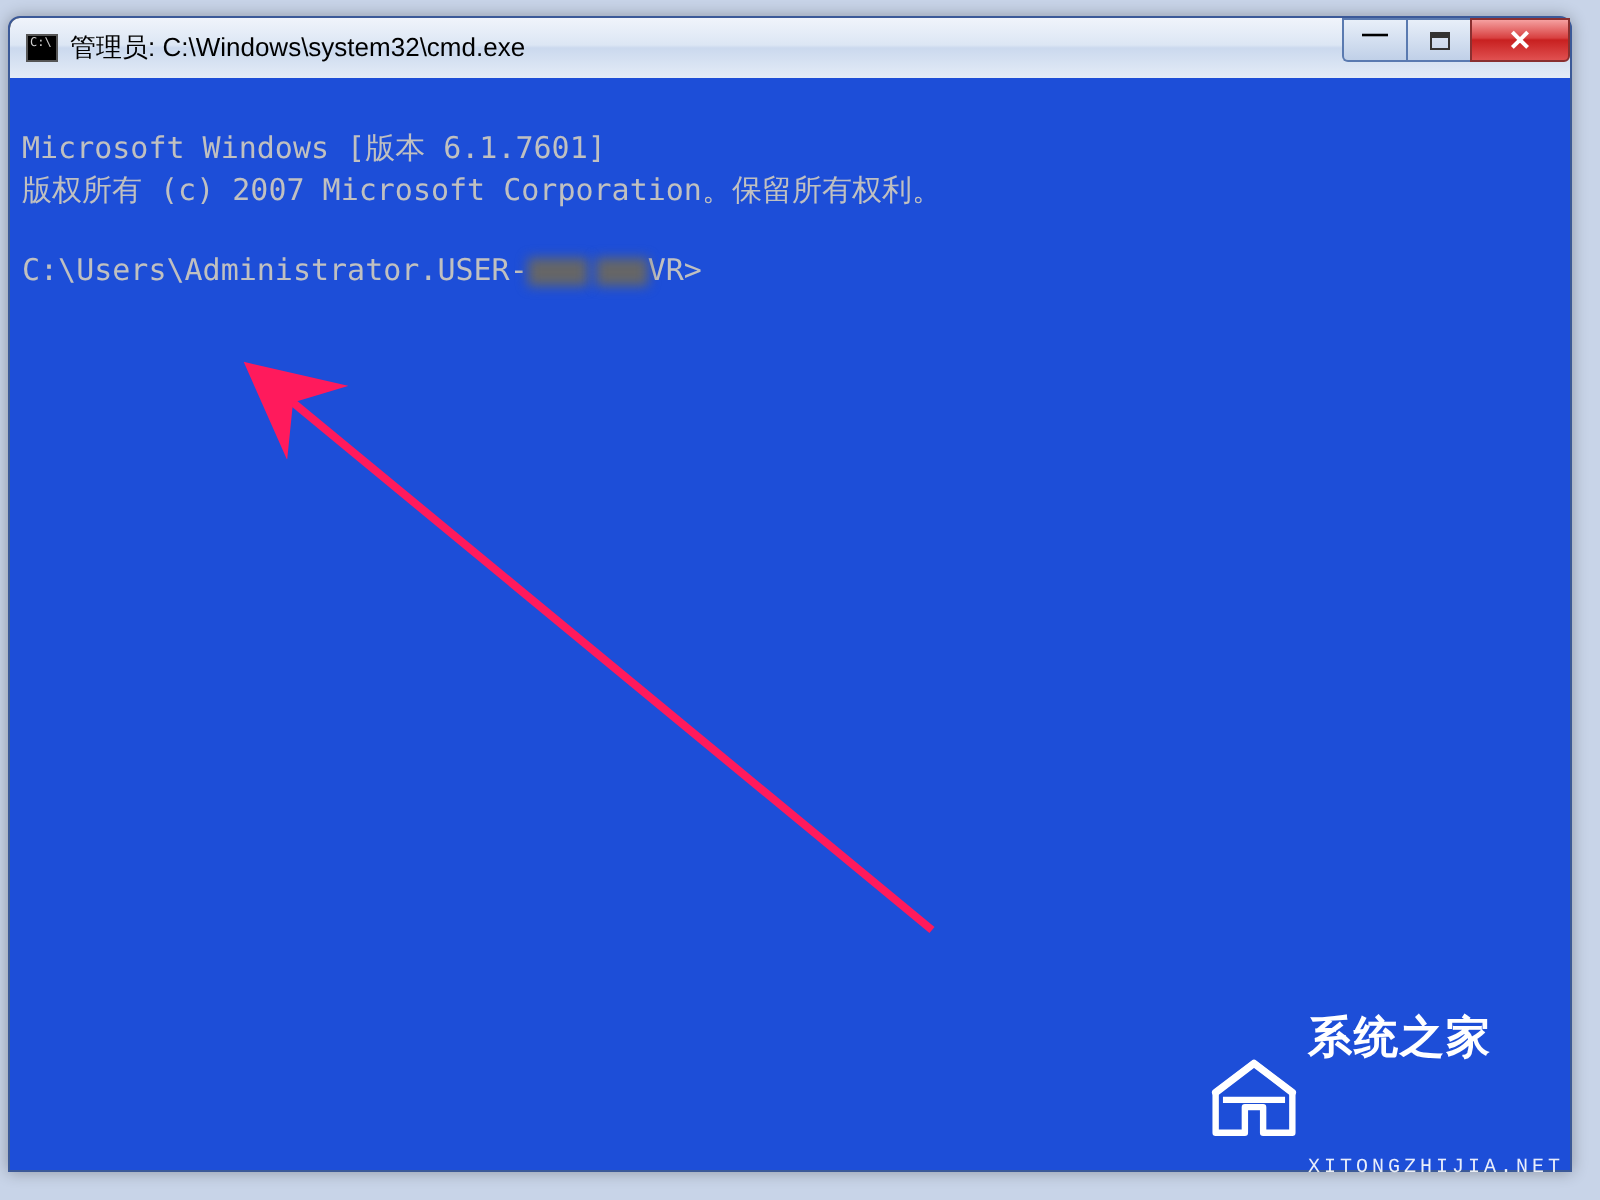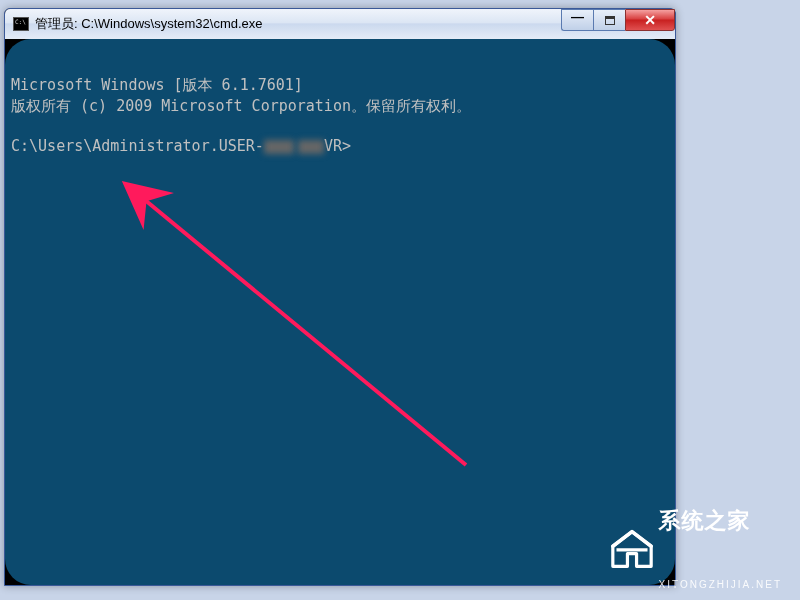--- a/index.html
+++ b/index.html
@@ -12,21 +12,21 @@
       height: 600px;
       background: #c8d4e8;
       font-family: "Segoe UI", Tahoma, sans-serif;
       overflow: hidden;
       position: relative;
     }
     .window {
       position: absolute;
       top: 8px;
       left: 4px;
-      width: 672px;
+      width: 782px;
       height: 578px;
       background: #000;
       border: 1px solid #3b5998;
       border-radius: 6px 6px 0 0;
       box-shadow: 0 0 8px rgba(0,0,0,0.3);
     }
     .titlebar {
       height: 30px;
       background: linear-gradient(to bottom, #f0f4fb 0%, #dce6f4 45%, #cbd9ee 50%, #e4ecf7 100%);
       border-radius: 5px 5px 0 0;
@@ -96,30 +96,29 @@
       border: 1px solid #333;
       border-top-width: 3px;
     }
     .ctrl-close span {
       font-weight: bold;
       font-size: 14px;
     }
     .terminal {
       width: 100%;
       height: calc(100% - 30px);
-      background: #0c4a6e;
+      background: #1d4ed8;
       color: #c0c0c0;
       font-family: "NSimSun", "SimSun", Consolas, monospace;
       font-size: 15px;
-      padding: 16px 6px;
+      padding: 5px 6px;
       line-height: 1.35;
       white-space: pre-wrap;
       word-break: break-all;
       position: relative;
-      border-radius: 26px;
     }
     .terminal .line { display: block; }
     .redact {
       display: inline-block;
       background: #666;
       filter: blur(3px);
       vertical-align: middle;
     }
     .r1 { width: 66px; height: 14px; }
     .r2 { width: 26px; height: 14px; margin-left: 2px; }
@@ -135,21 +134,21 @@
       position: absolute;
       pointer-events: none;
     }
     .watermark {
       position: absolute;
       bottom: 10px;
       right: 18px;
       display: flex;
       align-items: center;
       color: #fff;
-      font-family: Liberation Sans, sans-serif;
+      font-family: Liberation Mono, monospace;
     }
     .wm-logo {
       width: 46px;
       height: 42px;
       margin-right: 4px;
     }
     .wm-text {
       display: flex;
       flex-direction: column;
       line-height: 1.1;
@@ -179,21 +178,21 @@
         </div>
       <div class="ctrl-btn ctrl-max">
           <span></span>
         </div>
       <div class="ctrl-btn ctrl-close">
           <span>✕</span>
         </div>
     </div>
   </div>
   <div class="terminal">
-<span class="line">Microsoft Windows [版本 6.1.7601]</span><span class="line">版权所有 (c) 2009 Microsoft Corporation。保留所有权利。</span>
+<span class="line">Microsoft Windows [版本 6.1.7601]</span><span class="line">版权所有 (c) 2007 Microsoft Corporation。保留所有权利。</span>
 <span class="line"><span>C:\Users\Administrator.USER-</span><span class="redact r3"></span><span class="redact r4"></span><span>VR&gt;</span><span class="cursor"></span></span>
   </div>
 </div>
 
 <svg class="arrow" width="800" height="600" style="top:0;left:0">
   <defs>
     <marker id="arrowhead" markerWidth="12" markerHeight="12" refX="10" refY="6" orient="auto">
       <path d="M0,0 L12,6 L0,12 L4,6 Z" fill="#ff1a5c"></path>
     </marker>
   </defs>

